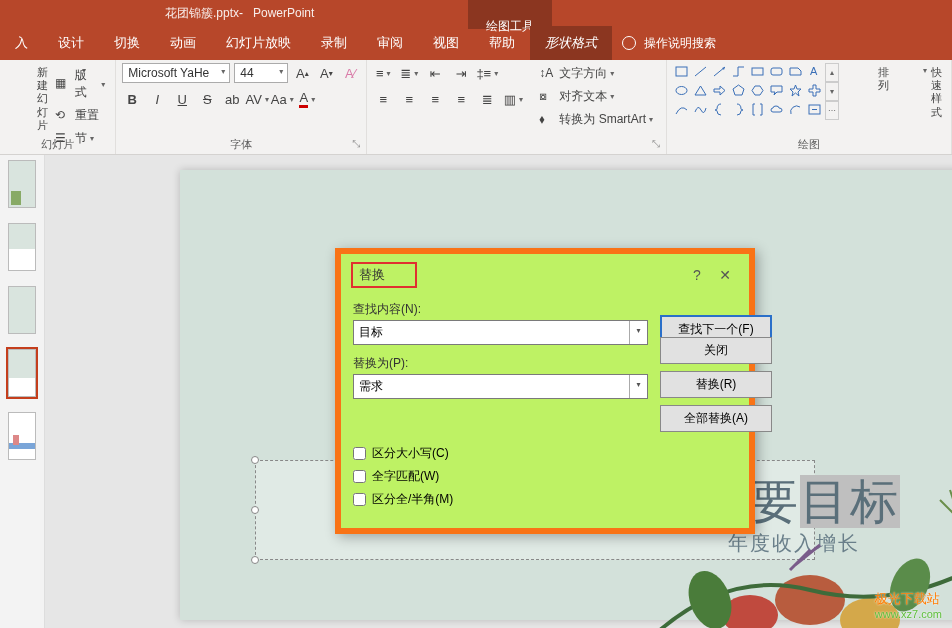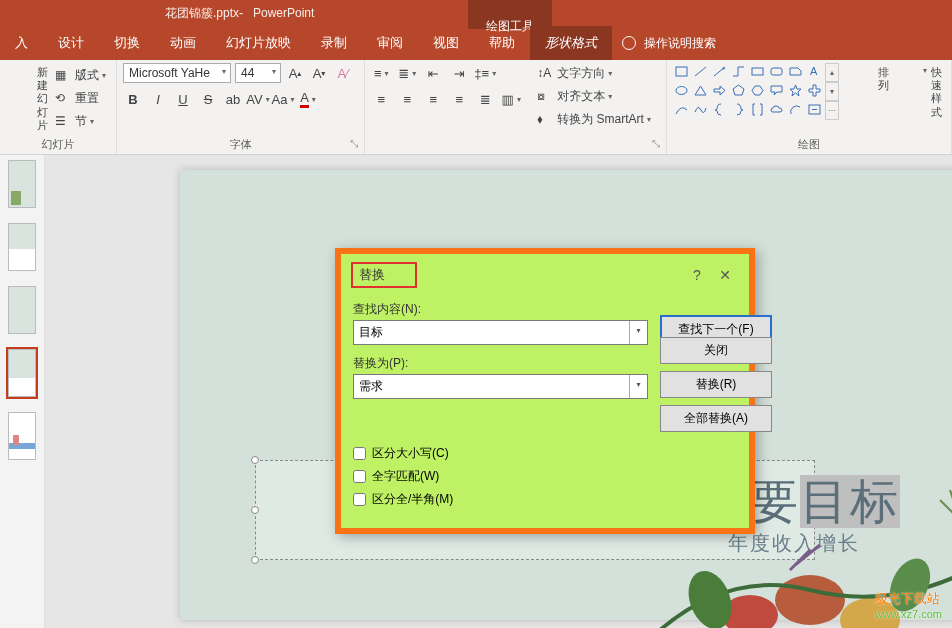--- a/index.html
+++ b/index.html
@@ -139,21 +139,21 @@
             <span class="dd-caret">▾</span>
           </div>
       </div>
     </div>
     <div class="group-label">幻灯片</div>
   </div>
 
   <div class="group" style="width:255px">
     <div class="font-row1">
       <div class="combo" style="width:108px"><span>Microsoft YaHe</span><span class="caret">▾</span></div>
-      <div class="combo" style="width:46px"><span>44</span><span class="caret">▾</span></div>
+      <div class="combo" style="width:54px"><span>44</span><span class="caret">▾</span></div>
       <span class="ico-btn">A<sup style="font-size:8px">▴</sup></span>
       <span class="ico-btn">A<sub style="font-size:8px">▾</sub></span>
       <span class="ico-btn" style="color:#d97ba8">A⁄</span>
     </div>
     <div class="font-row2">
       <span class="ico-btn bold">B</span>
       <span class="ico-btn ital">I</span>
       <span class="ico-btn under">U</span>
       <span class="ico-btn strike">S</span>
       <span class="ico-btn">ab</span>

